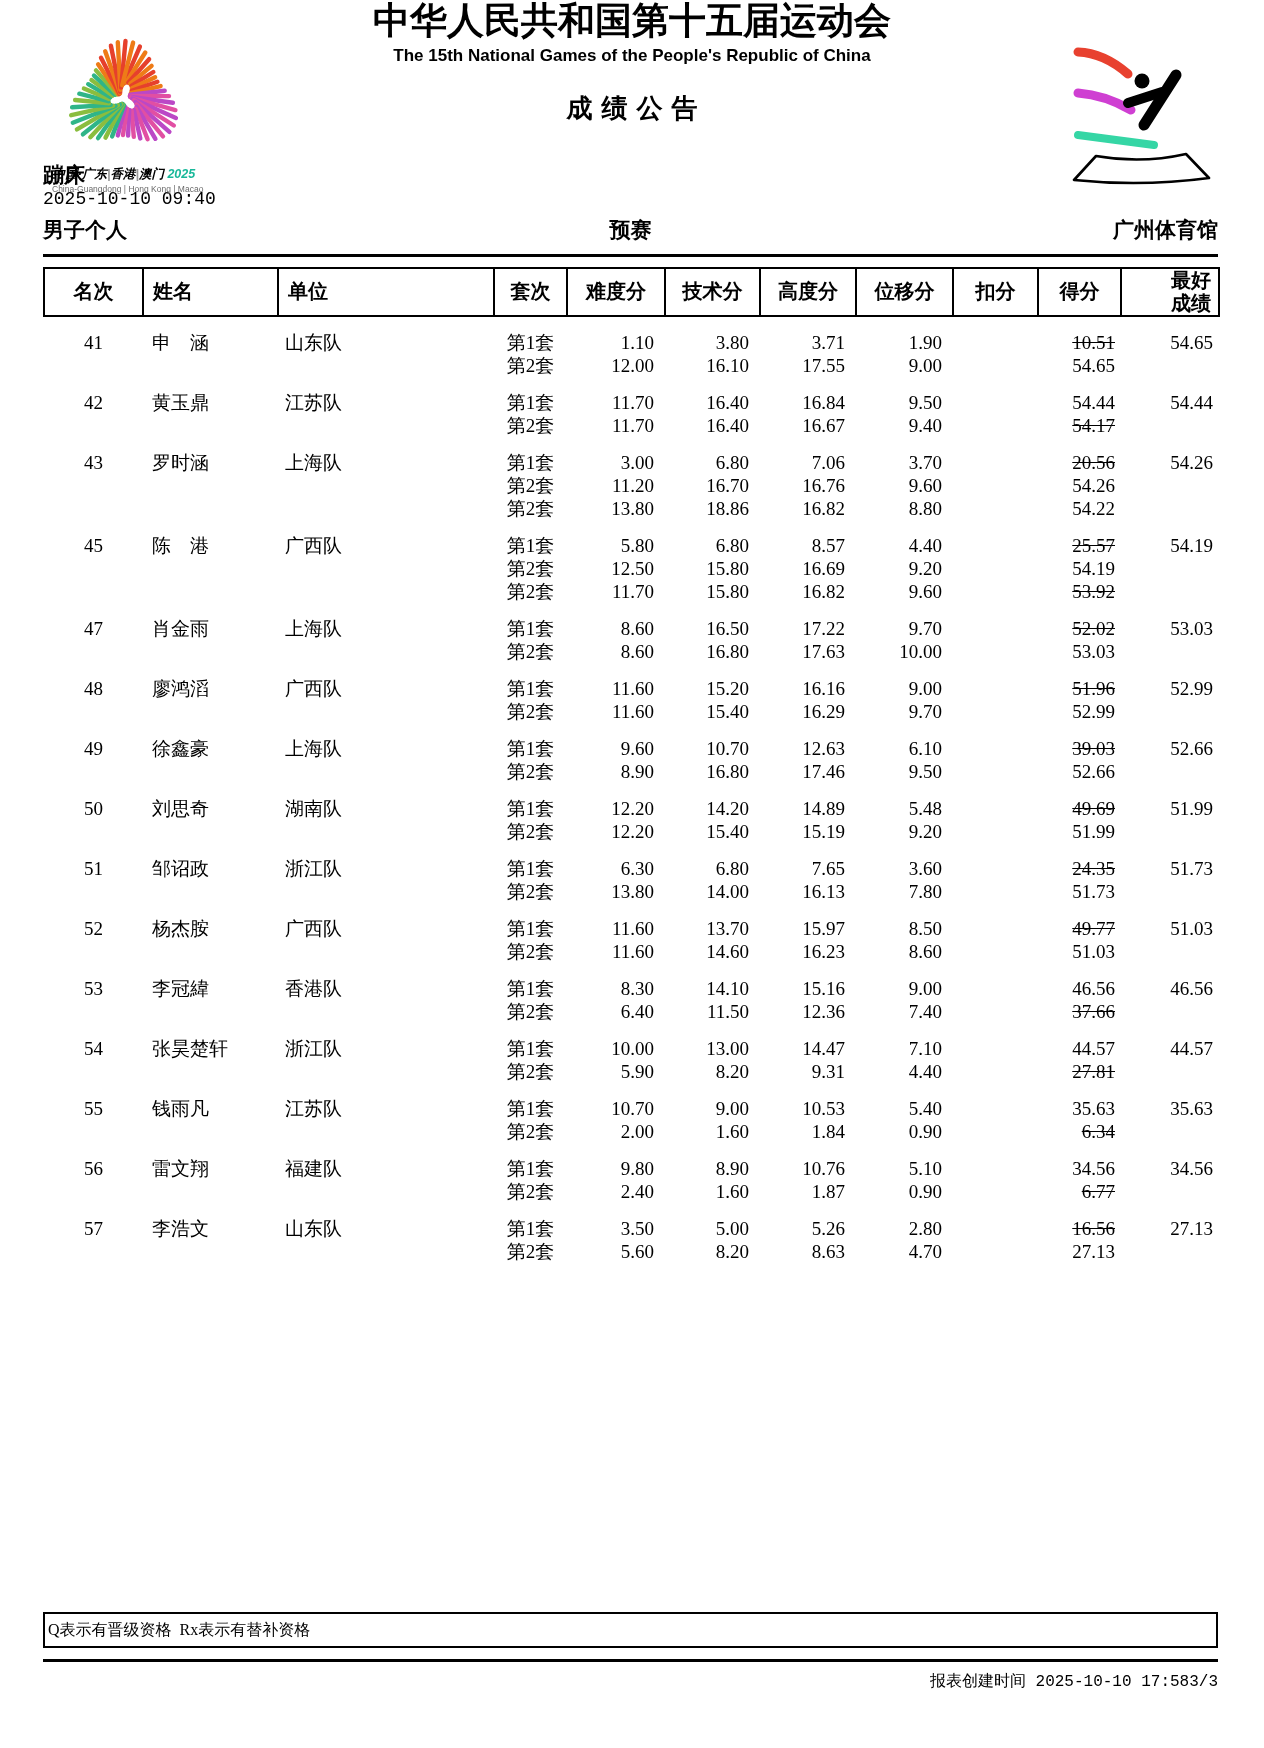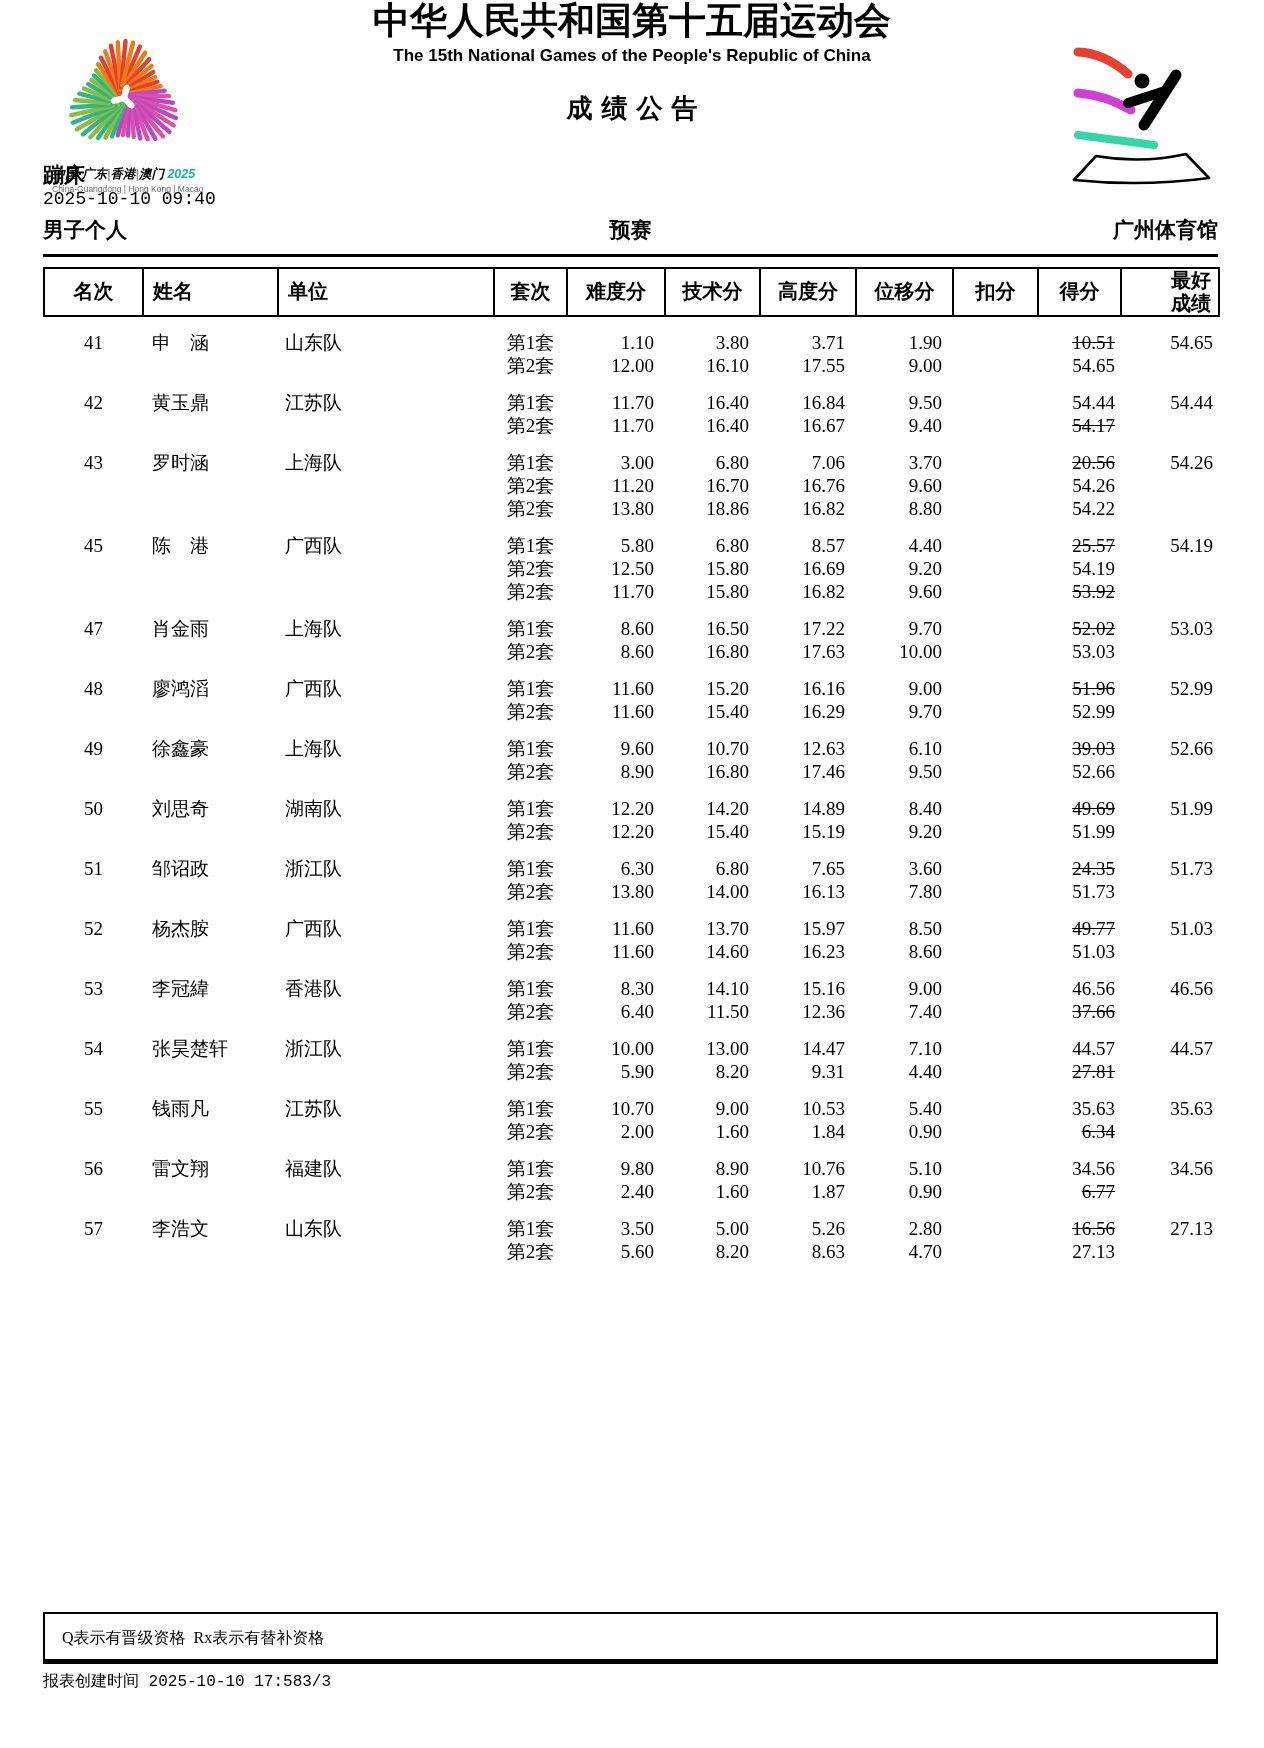--- a/index.html
+++ b/index.html
@@ -46,29 +46,29 @@
   tr.l1 td{padding-top:14px;}
   td.c-rank{text-align:center;}
   td.c-name{text-align:left;padding-left:9px;}
   td.c-team{text-align:left;padding-left:7px;}
   td.c-routine{text-align:center;}
   td.num{text-align:right;padding-right:11px;}
   td.c-score,td.c-best{text-align:right;padding-right:6px;}
   .struck{text-decoration:line-through;}
   
   .footnote-box{
-    position:absolute;left:43px;top:1612px;width:1175px;height:52px;
+    position:absolute;left:43px;top:1612px;width:1175px;height:36px;
     border:2px solid #000;box-sizing:border-box;
     display:flex;align-items:center;
-    font:16px "Liberation Serif",serif;white-space:pre;padding-left:17px;
+    font:16px "Liberation Serif",serif;white-space:pre;padding-left:3px;
   }
   .rule-bottom{position:absolute;left:43px;top:1659px;width:1175px;border-top:3px solid #000;}
   .footer-line{
     position:absolute;left:43px;top:1671px;width:1175px;
-    display:flex;justify-content:flex-start;align-items:baseline;
+    display:flex;justify-content:flex-end;align-items:baseline;
     font:16px "Liberation Mono",monospace;
   }
 </style>
 </head>
 <body>
 
 <div class="page">
 
   <div class="logo">
     <svg id="emblem-svg" width="134" height="128" viewBox="0 0 134 128">
@@ -406,21 +406,21 @@
     </tr>
 
     <tr class="l1">
       <td class="c-rank">50</td>
       <td class="c-name">刘思奇</td>
       <td class="c-team">湖南队</td>
       <td class="c-routine">第1套</td>
       <td class="num c-diff">12.20</td>
       <td class="num c-exec">14.20</td>
       <td class="num c-flight">14.89</td>
-      <td class="num c-disp">8.40</td>
+      <td class="num c-disp">5.48</td>
       <td class="num c-pen"></td>
       <td class="c-score struck">49.69</td>
       <td class="c-best">51.99</td>
     </tr>
     <tr class="l2">
       <td></td>
       <td></td>
       <td></td>
       <td class="c-routine">第2套</td>
       <td class="num c-diff">12.20</td>

